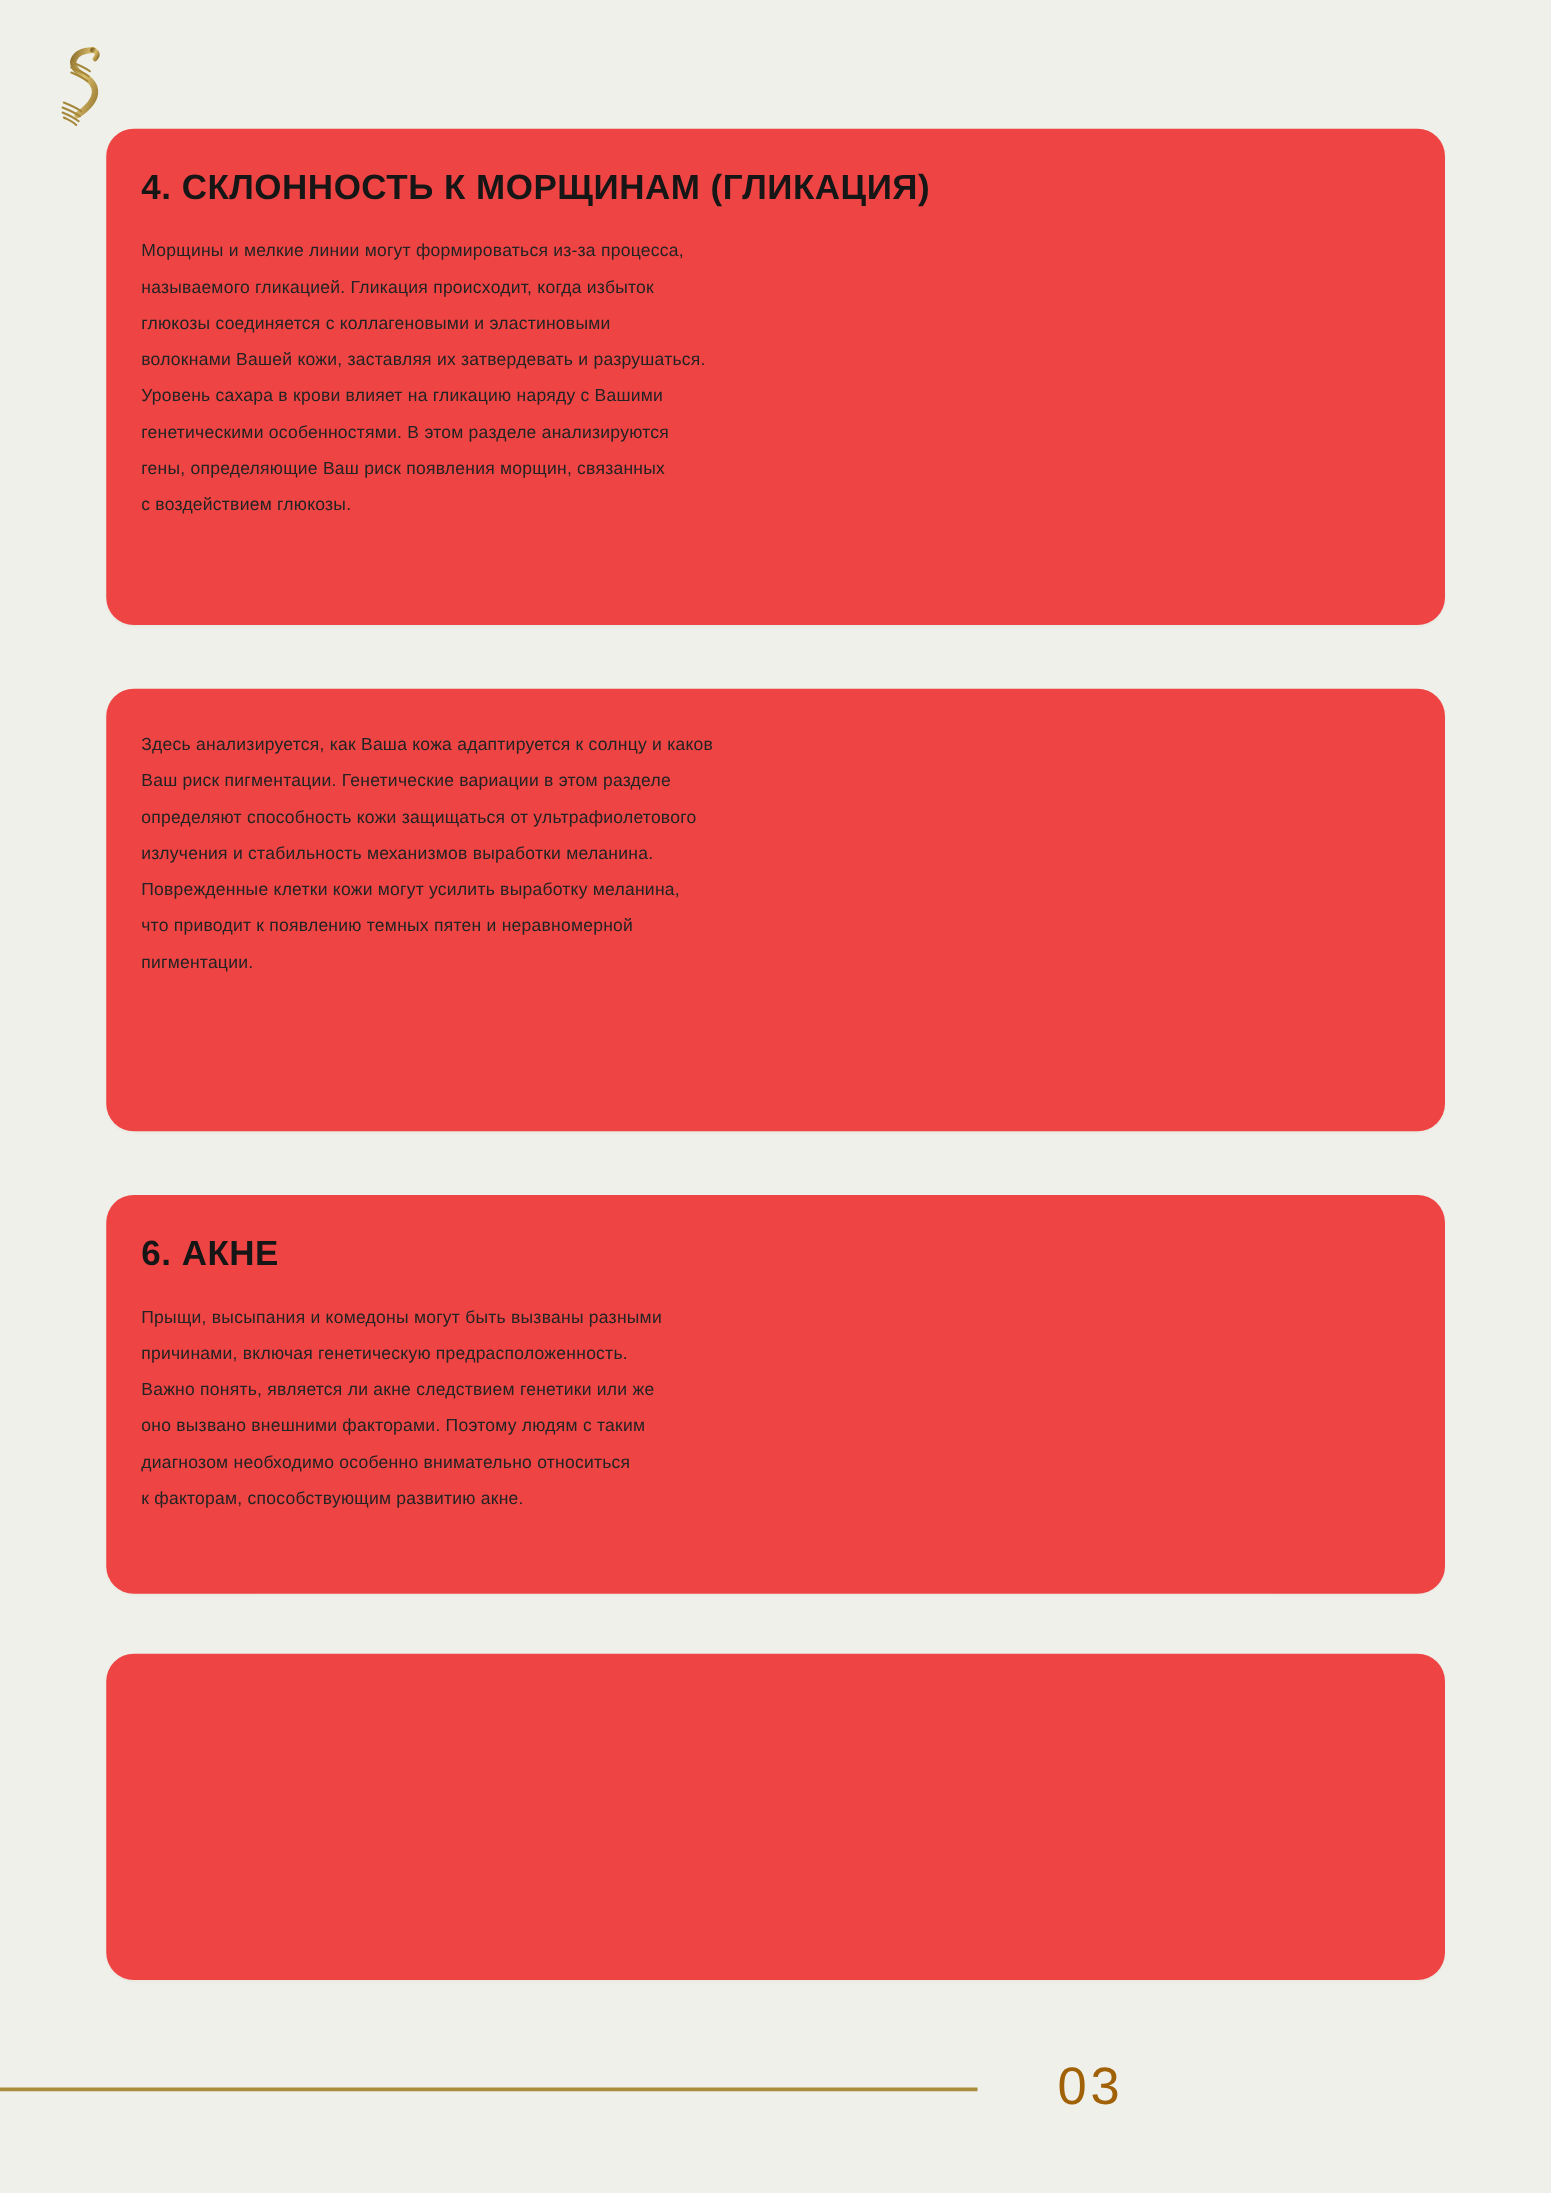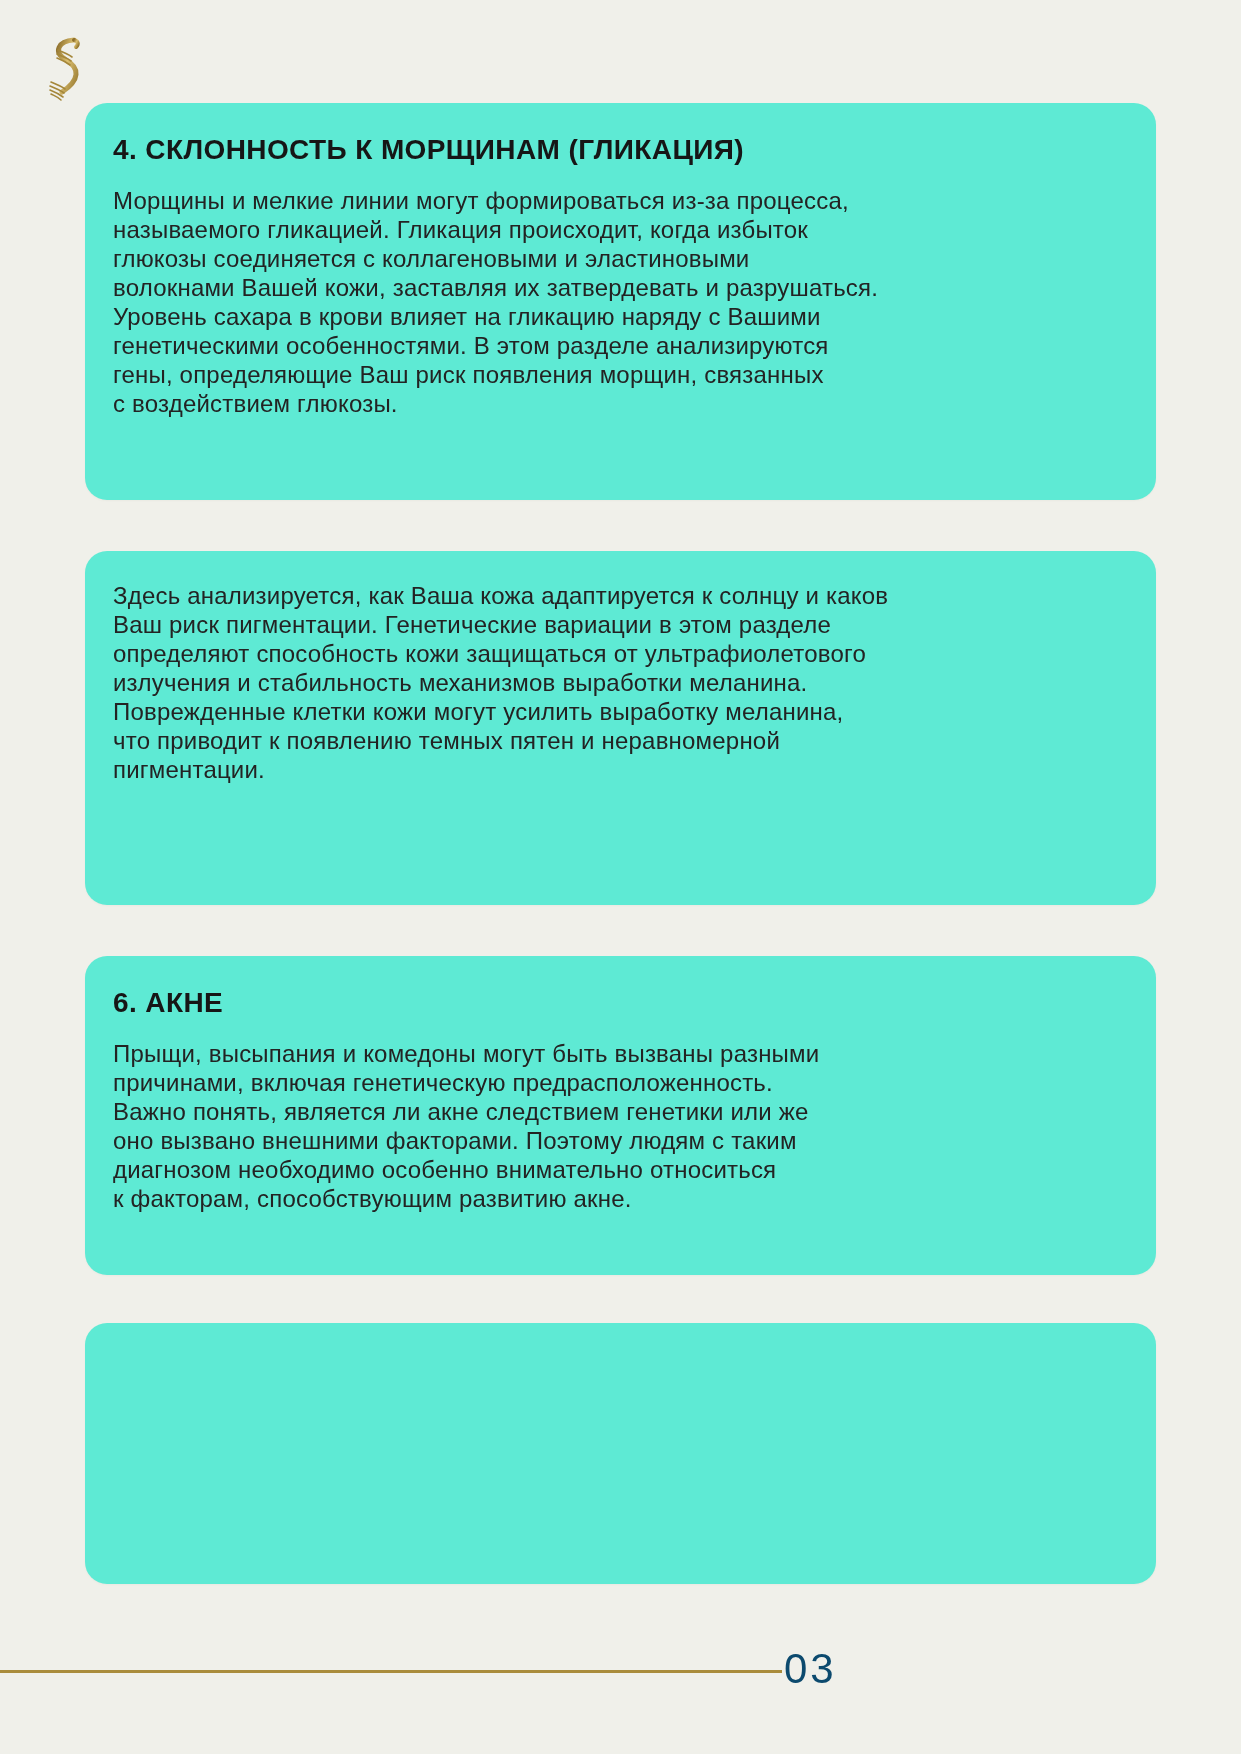--- a/index.html
+++ b/index.html
@@ -25,21 +25,21 @@
   }
 
   .content {
     position: absolute;
     left: 85px;
     top: 103px;
     width: 1071px;
   }
 
   .card {
-    background: #5eead4;
+    background: #ef4444;
     border-radius: 22px;
     padding: 30px 40px 30px 28px;
     margin-bottom: 51px;
     box-shadow: 0 1px 2px rgba(120,115,95,0.05);
     box-sizing: border-box;
   }
   .card:nth-of-type(1) { min-height: 397px; }
   .card:nth-of-type(2) { min-height: 354px; }
   .card:nth-of-type(3) { min-height: 319px; margin-bottom: 48px; }
   .card:nth-of-type(4) { min-height: 261px; margin-bottom: 0; }
@@ -48,45 +48,45 @@
     margin: 0 0 19px 0;
     font-size: 28px;
     line-height: 34px;
     font-weight: bold;
     letter-spacing: 0.4px;
     color: #161616;
   }
 
   .card p {
     margin: 0;
-    font-size: 24px;
+    font-size: 14px;
     line-height: 29px;
     letter-spacing: 0.2px;
     color: #232323;
     white-space: pre-line;
   }
 
   .footer-rule {
     position: absolute;
     left: 0;
     top: 1670px;
     width: 782px;
     height: 3px;
     background: #a98c3c;
   }
 
   .page-number {
     position: absolute;
-    left: 784px;
+    left: 846px;
     top: 1648px;
     font-size: 42px;
     line-height: 42px;
     font-weight: 300;
     letter-spacing: 3px;
-    color: #0c4a6e;
+    color: #a16207;
   }
 </style>
 </head>
 <body>
 
 <div class="logo">
   <svg width="42" height="72" viewBox="0 0 42 72" xmlns="http://www.w3.org/2000/svg">
     <defs>
       <linearGradient id="gold" x1="0" y1="0" x2="1" y2="1">
         <stop offset="0" stop-color="#8d6f2c"></stop>

